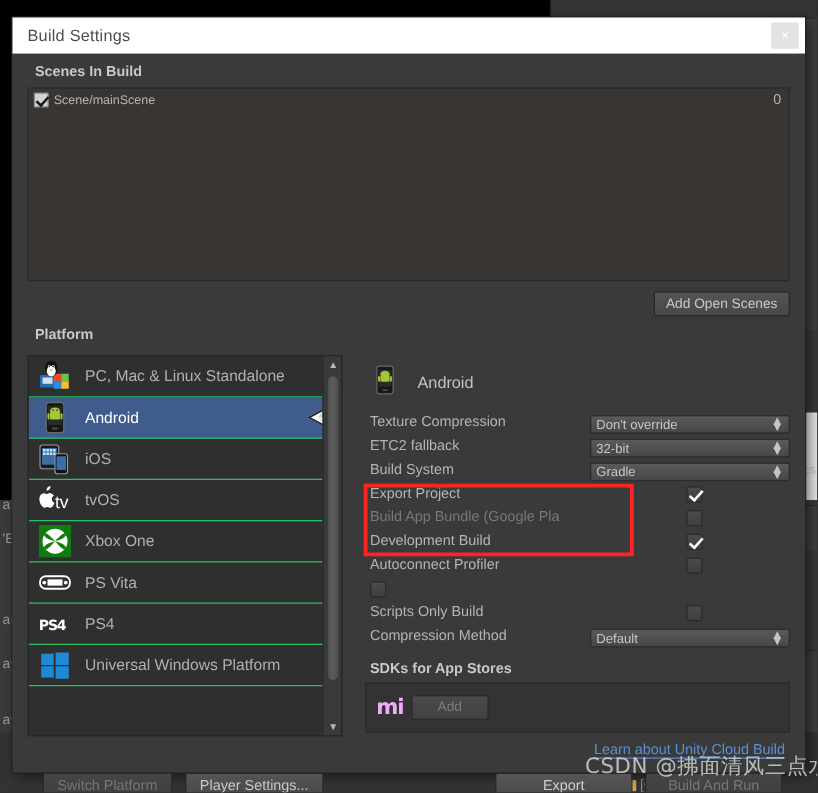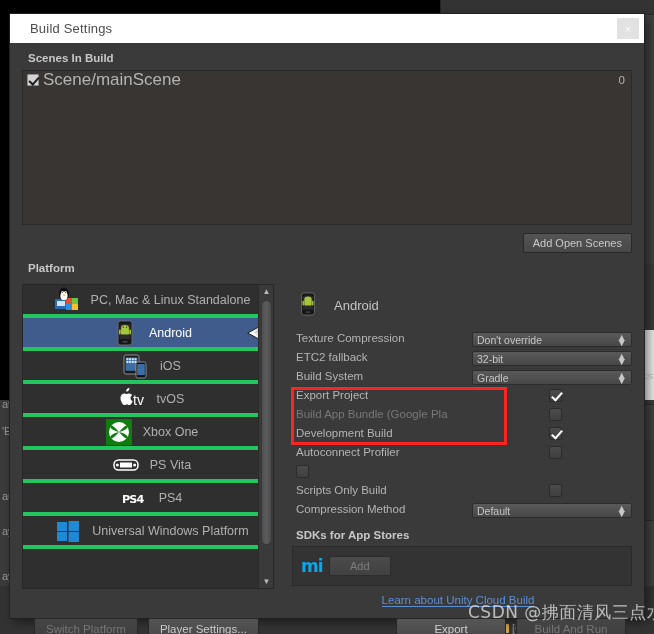--- a/index.html
+++ b/index.html
@@ -70,21 +70,21 @@
     background: #3a3a3a;
     box-shadow: 0 0 0 1px #222, 3px 3px 10px rgba(0,0,0,.55);
     display: flex; flex-direction: column;
   }
   .titlebar {
     height: 29px; background: #ffffff;
     display: flex; align-items: center;
     position: relative; flex: 0 0 auto;
   }
   .title-text {
-    margin-left: 20px; font-size: 13px; color: #4d4d4d;
+    margin-left: 12px; font-size: 13px; color: #4d4d4d;
     letter-spacing: .2px;
   }
   .close-btn {
     position: absolute; right: 5px; top: 4px;
     width: 22px; height: 21px; background: #e2e2e2;
     display: flex; align-items: center; justify-content: center;
     color: #ffffff; font-size: 11px; cursor: default;
   }
 
   .dialog-body {
@@ -110,21 +110,21 @@
   .scene-check {
     width: 12px; height: 12px; background: #d3d3d3;
     border: 1px solid #8d8d8d; border-radius: 1px;
     position: relative; flex: 0 0 auto; margin-right: 4px;
   }
   .scene-check::after {
     content: ""; position: absolute; left: 3px; top: 0px;
     width: 4px; height: 8px; border: solid #1b1b1b;
     border-width: 0 2px 2px 0; transform: rotate(42deg);
   }
-  .scene-name { font-size: 17px; color: #b3b3b3; flex: 1 1 auto; }
+  .scene-name { font-size: 10px; color: #b3b3b3; flex: 1 1 auto; }
   .scene-index { font-size: 11.5px; color: #b3b3b3; }
 
   .add-open-row {
     display: flex; justify-content: flex-end; padding: 8px 0 0 0;
   }
   .unity-btn {
     background: linear-gradient(#545454, #484848);
     border: 1px solid #282828; border-radius: 2px;
     color: #c9c9c9; font-size: 11px;
     padding: 3px 9px; cursor: default; white-space: nowrap;
@@ -133,23 +133,22 @@
   
   .platform-wrap { display: flex; gap: 14px; margin-top: 4px; }
 
   .platform-list {
     width: 252px; height: 305px;
     background: #2f2f2f; border: 1px solid #272727;
     position: relative; overflow: hidden;
   }
   .plat-item {
     height: 33px; display: flex; align-items: center;
-    padding-left: 8px; border-bottom: 4px solid #22c55e;
+    padding-left: 8px; border-bottom: 1px solid #22c55e;
     position: relative;
-    justify-content: center;
   }
   .plat-item.selected { background: #3f5c8c; }
   .plat-label {
     font-size: 12.5px; color: #b0b0b0; margin-left: 11px;
     white-space: nowrap;
   }
   .plat-item.selected .plat-label { color: #ffffff; }
   .plat-icon { width: 26px; height: 26px; flex: 0 0 auto; position: relative; }
 
   .unity-badge {
@@ -218,32 +217,32 @@
     font-size: 11.5px; font-weight: bold; color: #c8c8c8;
     padding: 7px 0 5px 8px;
   }
 
   .sdk-box {
     margin-left: 4px; background: #333333;
     border: 1px solid #2a2a2a; height: 40px;
     display: flex; align-items: center; padding: 0 8px;
   }
   .mi-logo {
-    font-size: 17px; font-weight: bold; color: #0ea5e9;
+    font-size: 17px; font-weight: bold; color: #f0abfc;
     font-family: "DejaVu Sans", sans-serif; letter-spacing: -1px;
     width: 28px;
   }
   .sdk-name { font-size: 11.5px; color: #b4b4b4; flex: 1 1 auto; margin-left: 10px; }
   .add-btn {
     background: linear-gradient(#4a4a4a,#414141);
     border: 1px solid #2c2c2c; border-radius: 2px;
     color: #7e7e7e; font-size: 11px; padding: 3px 20px;
   }
 
-  .cloud-link-row { display: flex; justify-content: center; padding: 8px 4px 0 0; }
+  .cloud-link-row { display: flex; justify-content: flex-end; padding: 8px 4px 0 0; }
   .cloud-link {
     font-size: 11.5px; color: #5b8fd6;
     border-bottom: 1px solid #5b8fd6; cursor: pointer;
   }
 
   
   .annot-box {
     position: absolute; pointer-events: none;
     border: 3px solid #ff2424;
     left: 281px; top: 344px; width: 216px; height: 58px;

